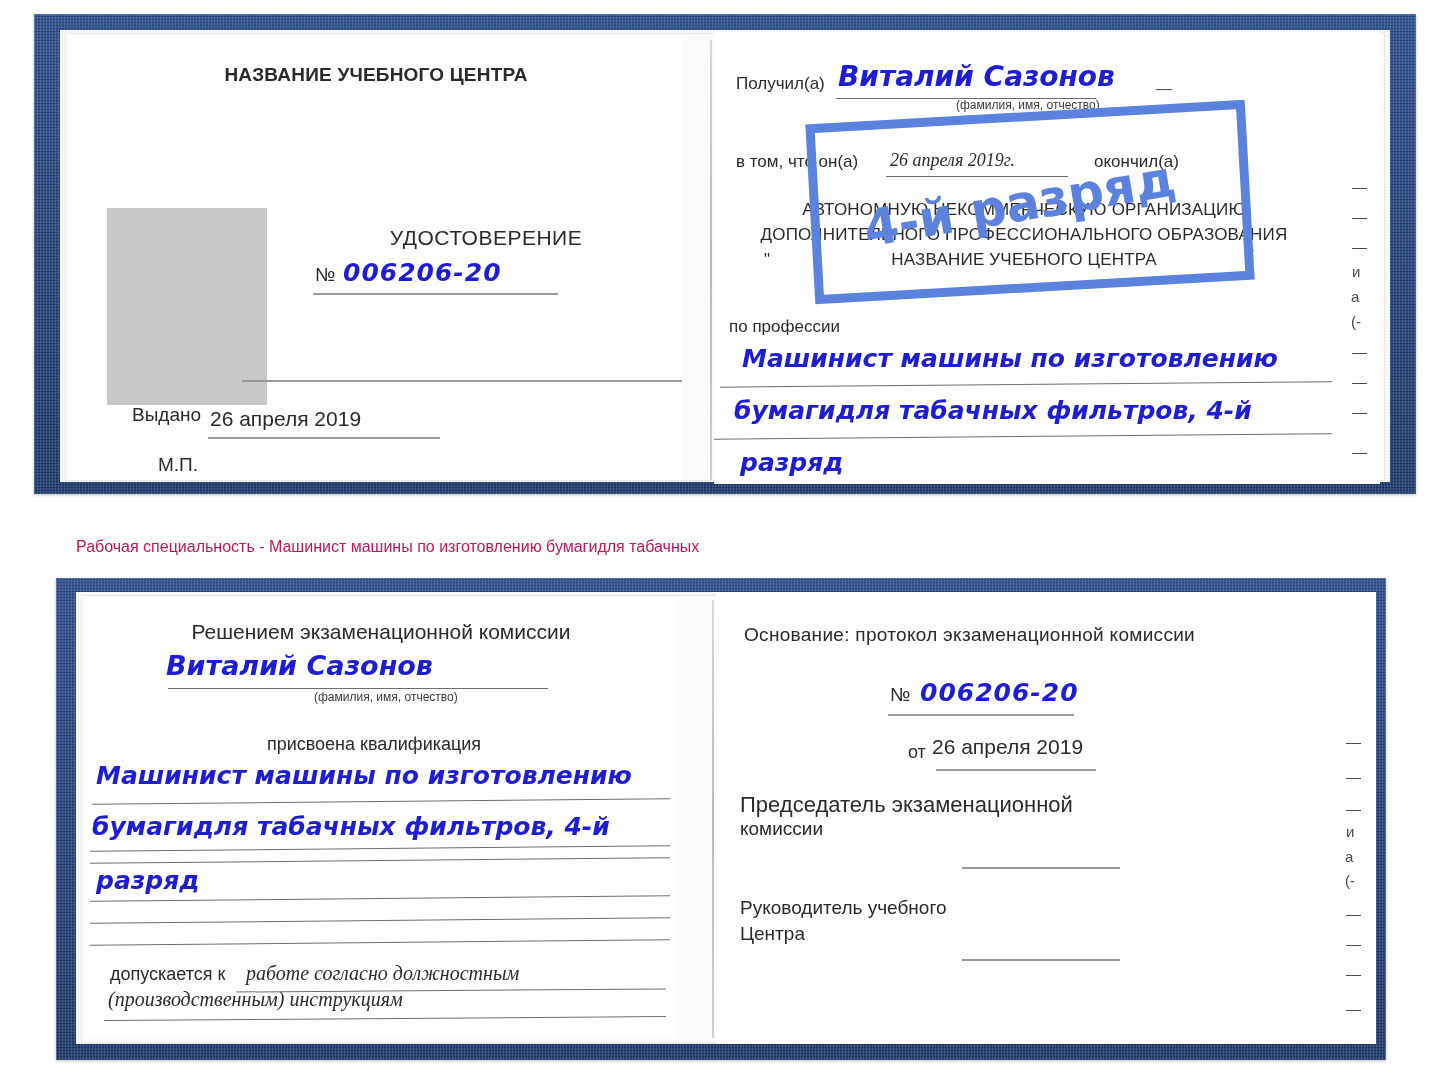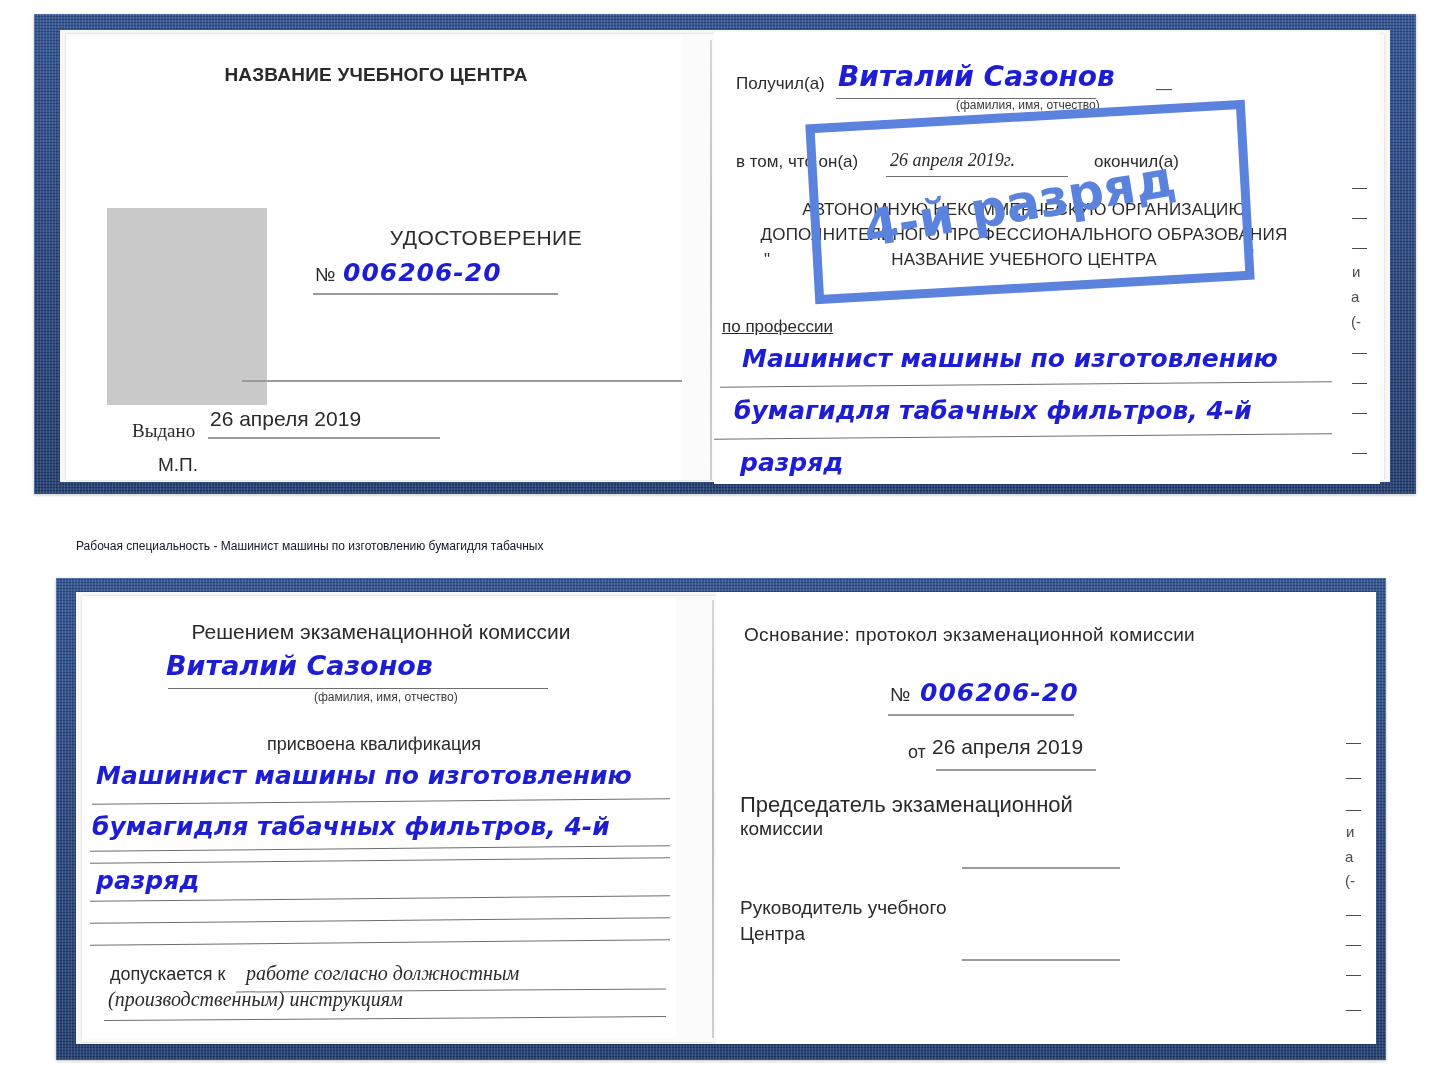--- a/index.html
+++ b/index.html
@@ -83,22 +83,22 @@
     white-space:nowrap;
     font-family:"DejaVu Sans", sans-serif;
     pointer-events:none;
   }
 
   
   .frag { position:absolute; color:#4a4a4a; font-size:15px; }
 
   .caption {
     position:absolute;
-    color:#0f172a;
-    font-size:12px;
+    color:#be185d;
+    font-size:16px;
     line-height:27px;
     width: 960px;
   }
 </style>
 </head>
 <body>
 
 <div class="stage">
 
   <div class="book" style="left:34px; top:14px; width:1382px; height:480px;"></div>
@@ -113,21 +113,21 @@
     <div class="photo" style="left:37px; top:172px; width:160px; height:197px;"></div>
 
     <div class="t center" style="left:220px; top:190px; width:392px; text-align:center; font-size:21px; letter-spacing:.5px;">УДОСТОВЕРЕНИЕ</div>
 
     <div class="t" style="left:245px; top:228px; font-size:19px;">№</div>
     <div class="t hand" style="left:273px; top:222px; font-size:25px; letter-spacing:1px;">006206-20</div>
     <div class="rule" style="left:243px; top:257px; width:245px;"></div>
 
     <div class="rule" style="left:172px; top:344px; width:440px;"></div>
 
-    <div class="t" style="left:62px; top:384px; font-size:19px;font-family:Liberation Serif, serif;">Выдано</div>
+    <div class="t" style="left:62px; top:368px; font-size:19px;">Выдано</div>
     <div class="t" style="left:140px; top:371px; font-size:21px;">26 апреля 2019</div>
     <div class="rule" style="left:138px; top:401px; width:232px;"></div>
 
     <div class="t" style="left:88px; top:418px; font-size:19px;">М.П.</div>
   </div>
 
   <div class="spine" style="left:710px; top:40px; height:440px;"></div>
 
   <div class="page" style="left:714px; top:32px; width:666px; height:452px;">
 
@@ -141,21 +141,21 @@
     <div class="t ital" style="left:176px; top:118px; font-size:18px;">26 апреля 2019г.</div>
     <div class="rule thin dark" style="left:172px; top:144px; width:182px;"></div>
     <div class="t" style="left:380px; top:120px; font-size:17px;">окончил(а)</div>
 
     <div class="t hdr center" style="left:0; top:168px; width:620px; text-align:center; font-size:17px; font-weight:400;">АВТОНОМНУЮ НЕКОММЕРЧЕСКУЮ ОРГАНИЗАЦИЮ</div>
     <div class="t hdr center" style="left:0; top:193px; width:620px; text-align:center; font-size:17px; font-weight:400;">ДОПОЛНИТЕЛЬНОГО ПРОФЕССИОНАЛЬНОГО ОБРАЗОВАНИЯ</div>
     <div class="t" style="left:50px; top:218px; font-size:17px;">"</div>
     <div class="t hdr center" style="left:0; top:218px; width:620px; text-align:center; font-size:17px; font-weight:400;">НАЗВАНИЕ УЧЕБНОГО ЦЕНТРА</div>
     <div class="t" style="left:534px; top:214px; font-size:17px;">"</div>
 
-    <div class="t" style="left:8px; top:285px; font-size:17px;text-decoration:underline;">по профессии</div>
+    <div class="t" style="left:15px; top:285px; font-size:17px;">по профессии</div>
 
     <div class="t hand" style="left:28px; top:312px; font-size:25px;">Машинист машины по изготовлению</div>
     <div class="rule thin dark" style="left:6px; top:352px; width:612px; transform:rotate(-.5deg);"></div>
 
     <div class="t hand" style="left:20px; top:364px; font-size:25px;">бумагидля табачных фильтров, 4-й</div>
     <div class="rule thin dark" style="left:0px; top:404px; width:618px; transform:rotate(-.5deg);"></div>
 
     <div class="t hand" style="left:26px; top:416px; font-size:25px;">разряд</div>
   </div>
 

